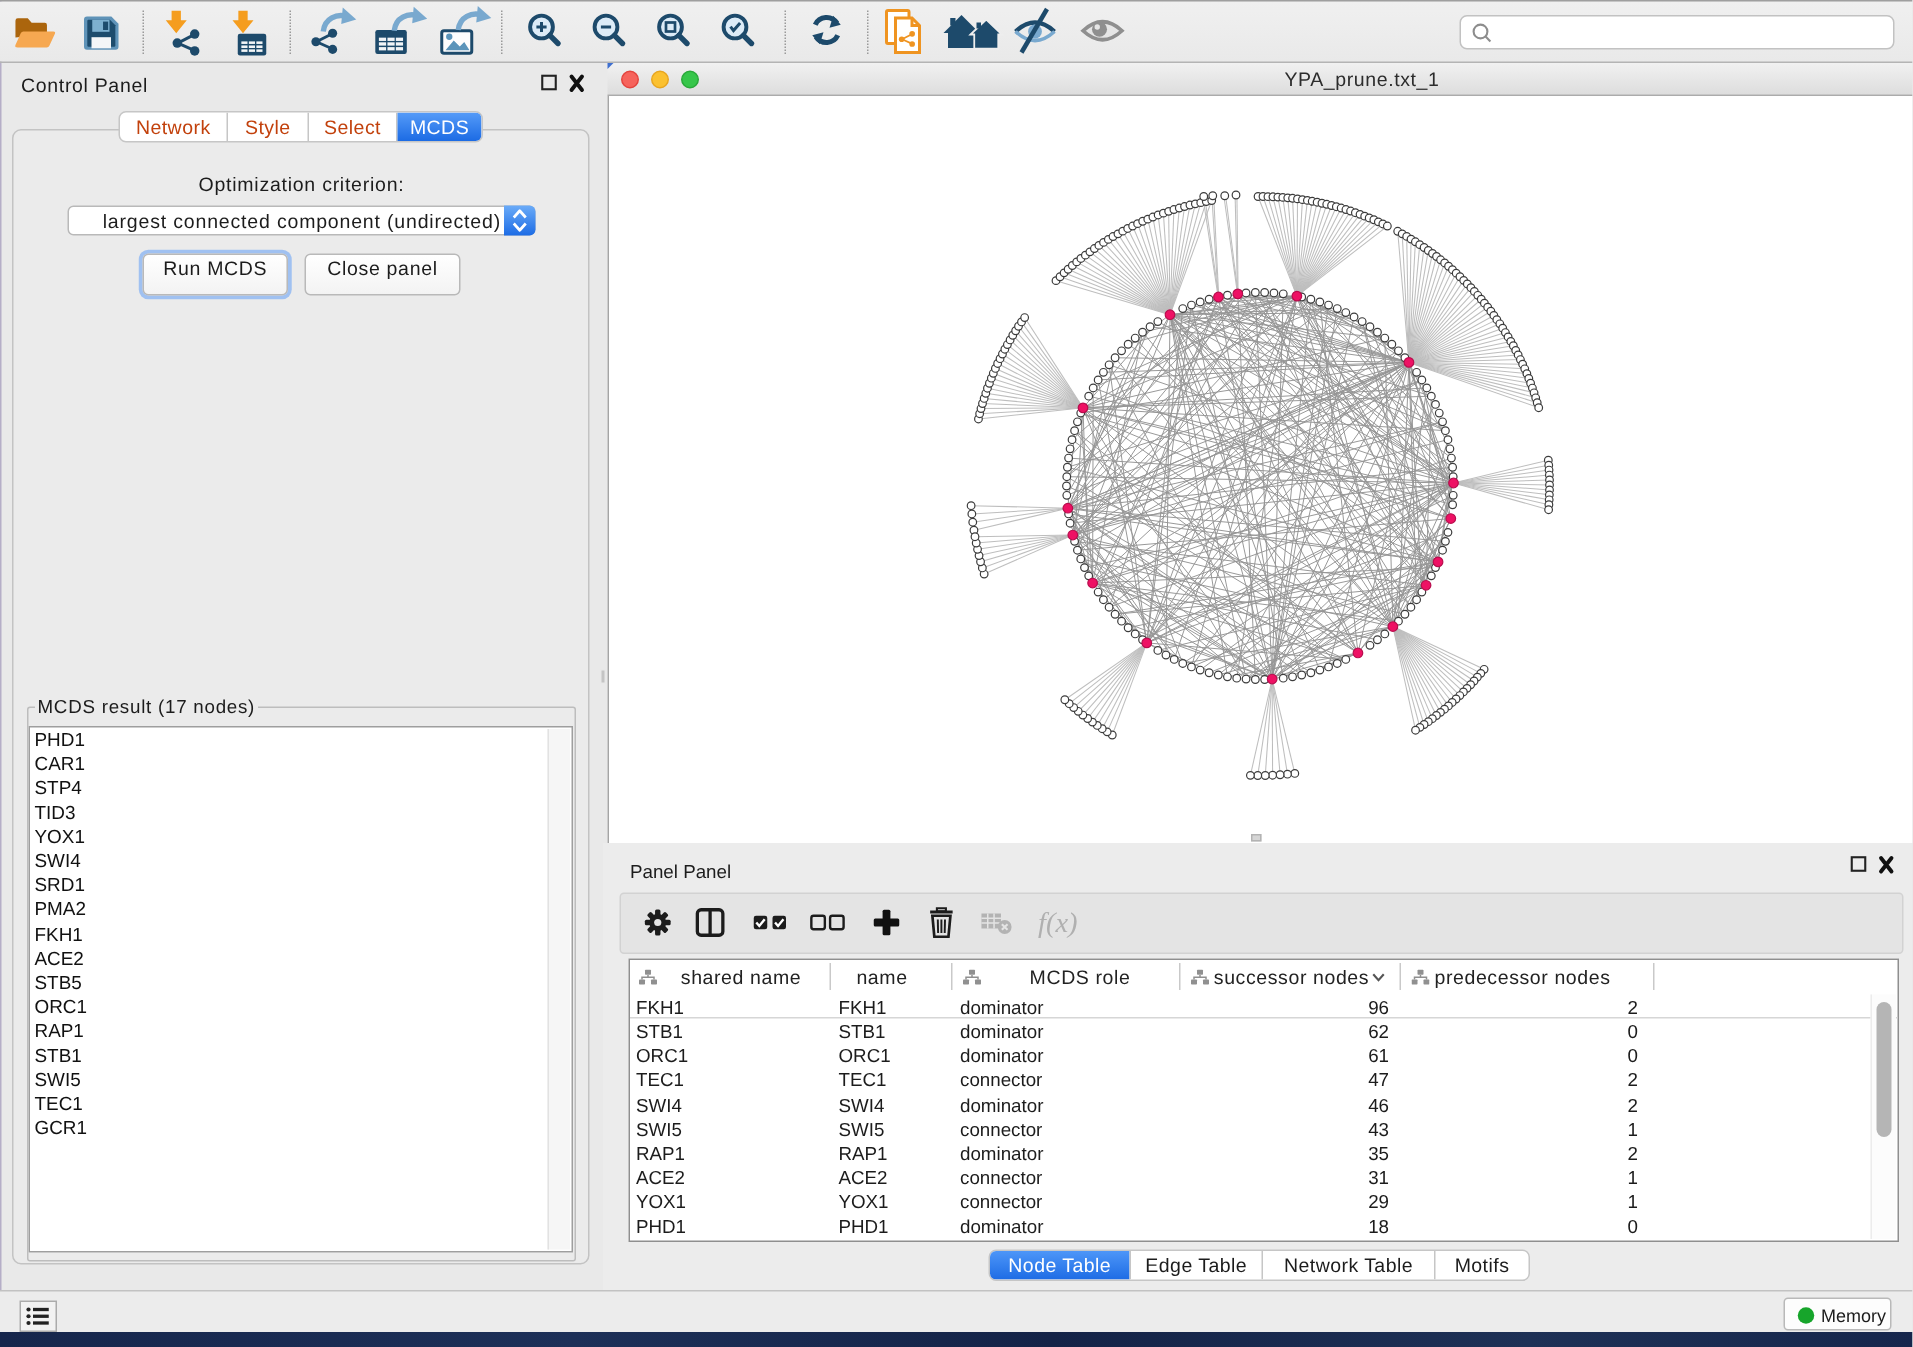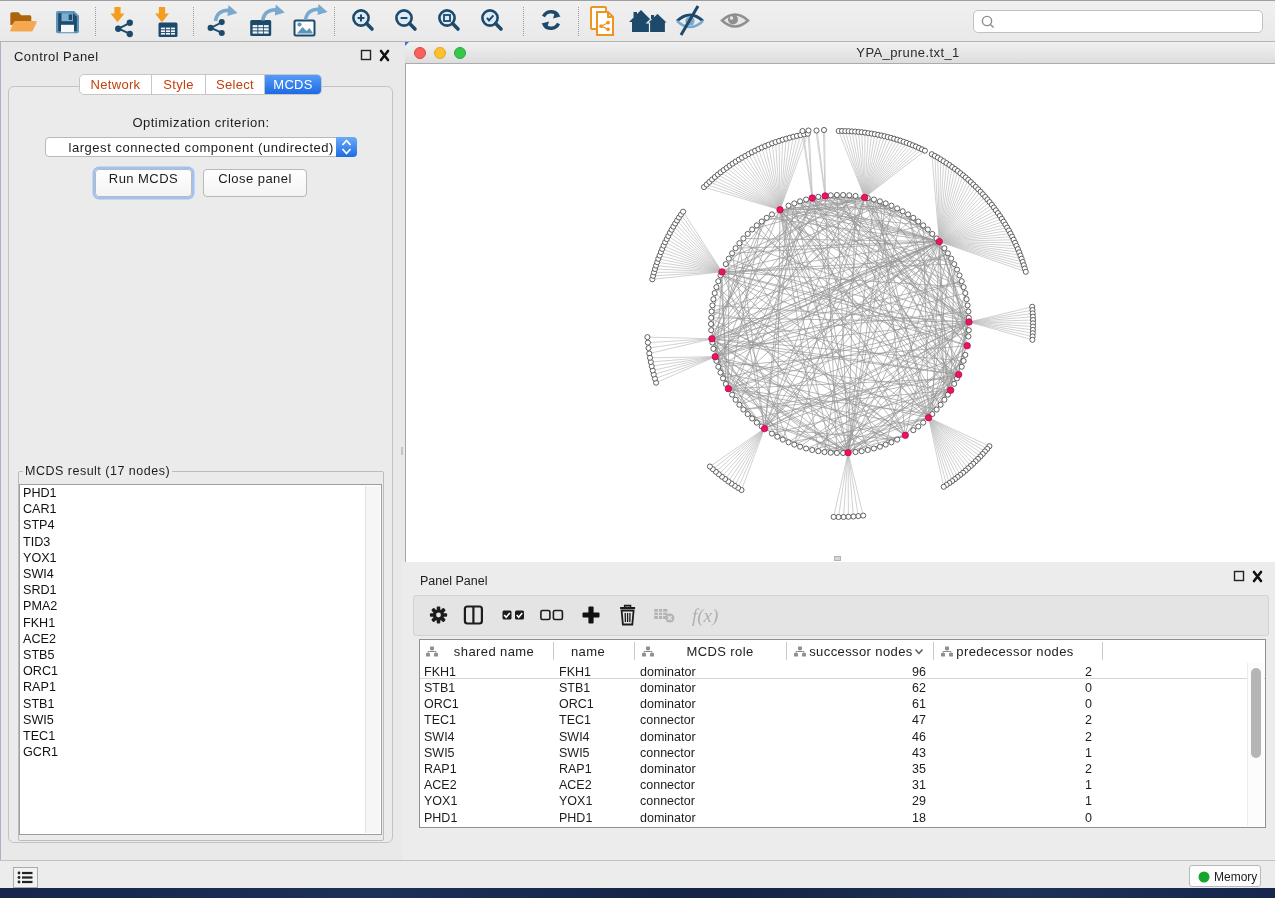--- a/index.html
+++ b/index.html
@@ -1247,20 +1247,26 @@
       <div class="row" style="top:170.5px">
         <span class="c1">PHD1</span>
         <span class="c2">PHD1</span>
         <span class="c3">dominator</span>
         <span class="c4">18</span>
         <span class="c5">0</span>
       </div>
     <div id="tp-track"></div>
     <div id="tp-scroll"></div>
   </div>
+  <div id="tp-tabs">
+    <div class="tptab" id="tab-node" style="width:94px">Node Table</div>
+    <div class="tptab" style="width:88px">Edge Table</div>
+    <div class="tptab" style="width:115px">Network Table</div>
+    <div class="tptab" style="width:62px">Motifs</div>
+  </div>
 </div>
 
 <div class="abs" id="statusbar">
   <div id="hambtn"><svg width="23" height="19" viewBox="0 0 23 19">
         <g fill="#222">
           <circle cx="5" cy="5" r="1.4"></circle>
           <circle cx="5" cy="9.5" r="1.4"></circle>
           <circle cx="5" cy="14" r="1.4"></circle>
           <rect x="8" y="3.9" width="10.5" height="2.2"></rect>
           <rect x="8" y="8.4" width="10.5" height="2.2"></rect>

